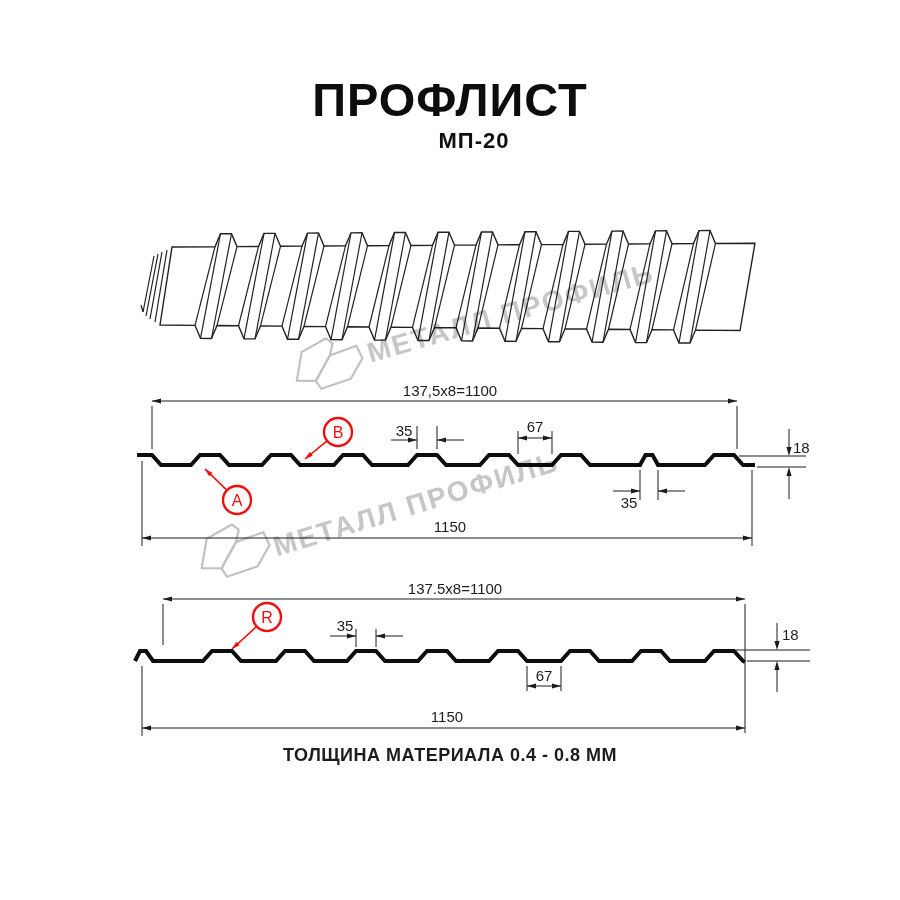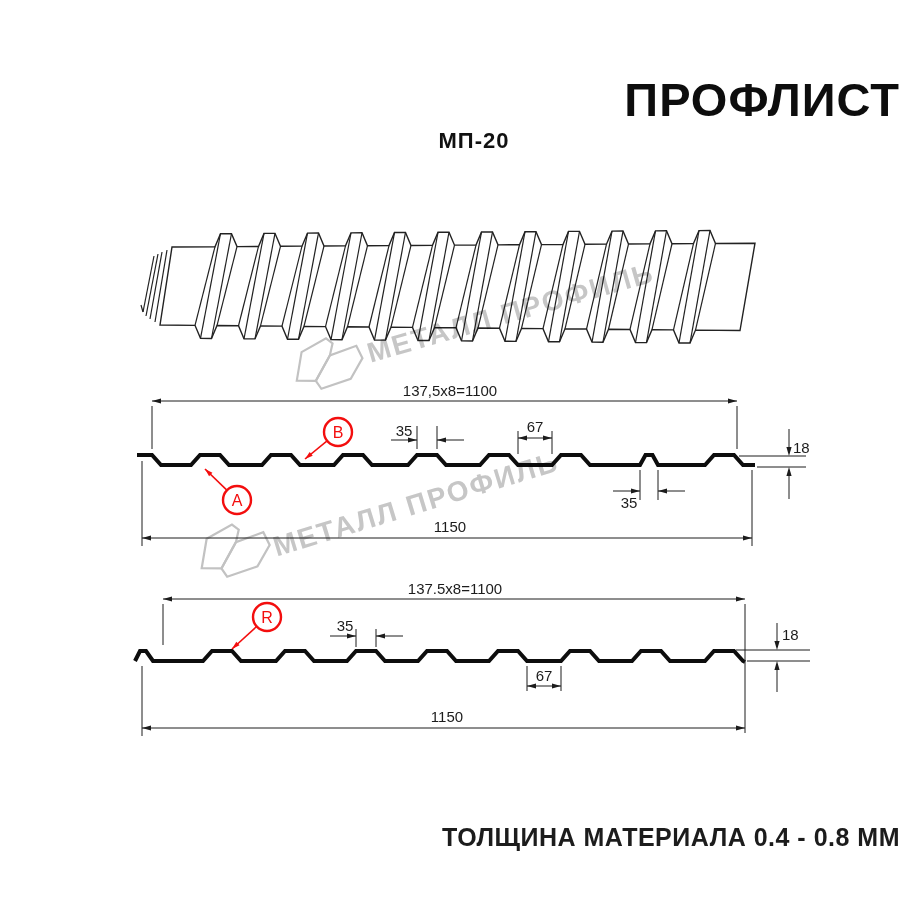--- a/index.html
+++ b/index.html
@@ -1,23 +1,23 @@
 <!DOCTYPE html>
 <html><head>
 <meta charset="utf-8">
 <style>
   html,body{margin:0;padding:0;background:#fff;}
   .page{position:relative;width:900px;height:900px;background:#ffffff;overflow:hidden;
         font-family:"Liberation Sans", sans-serif;color:#1a1a1a;}
-  .title{position:absolute;top:72px;left:0;width:100%;text-align:right;
+  .title{position:absolute;top:72px;left:0;width:100%;text-align:center;
          font-size:47px;font-weight:800;letter-spacing:1px;color:#0d0d0d;}
   .subtitle{position:absolute;top:128px;left:0;width:100%;text-align:center;
          font-size:22px;font-weight:600;letter-spacing:1px;color:#111;margin-left:24px;}
-  .footer{position:absolute;top:823px;left:0;width:100%;text-align:right;
-         font-size:25px;font-weight:600;letter-spacing:0.5px;color:#1c1c1c;}
+  .footer{position:absolute;top:745px;left:0;width:100%;text-align:center;
+         font-size:18px;font-weight:600;letter-spacing:0.5px;color:#1c1c1c;}
   #draw{position:absolute;left:0;top:0;width:900px;height:900px;}
   .wm-text{position:absolute;white-space:nowrap;font-weight:700;font-size:28px;
          letter-spacing:2px;color:#c6c6c6;transform-origin:0 50%;
          mix-blend-mode:multiply;pointer-events:none;}
   .wm-logo{position:absolute;mix-blend-mode:multiply;pointer-events:none;}
   #wm-text-1{left:368px;top:338px;transform:rotate(-16deg);}
   #wm-text-2{left:274px;top:532px;transform:rotate(-17deg);}
   #wm-logo-1{left:290px;top:334px;transform:rotate(-8deg);}
   #wm-logo-2{left:194px;top:520px;transform:rotate(-8deg);}
 </style>

